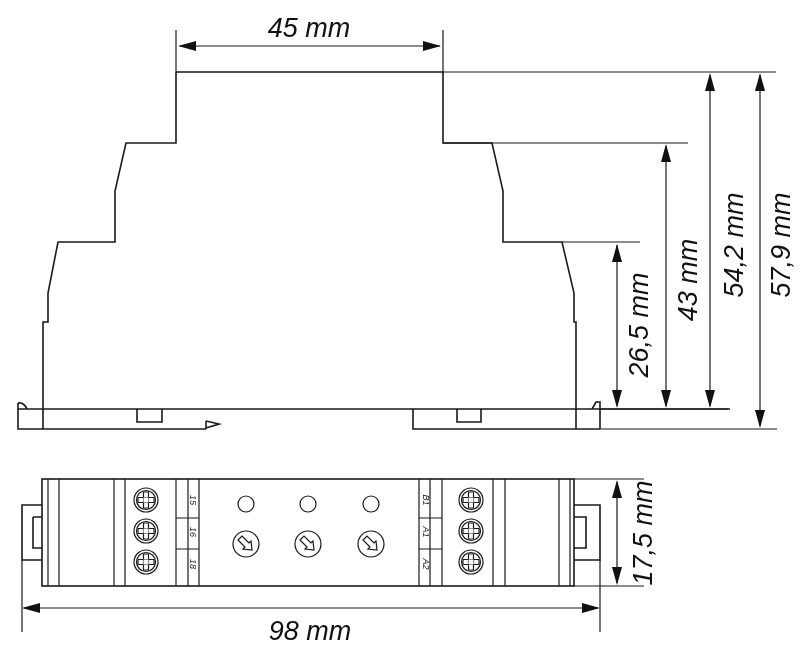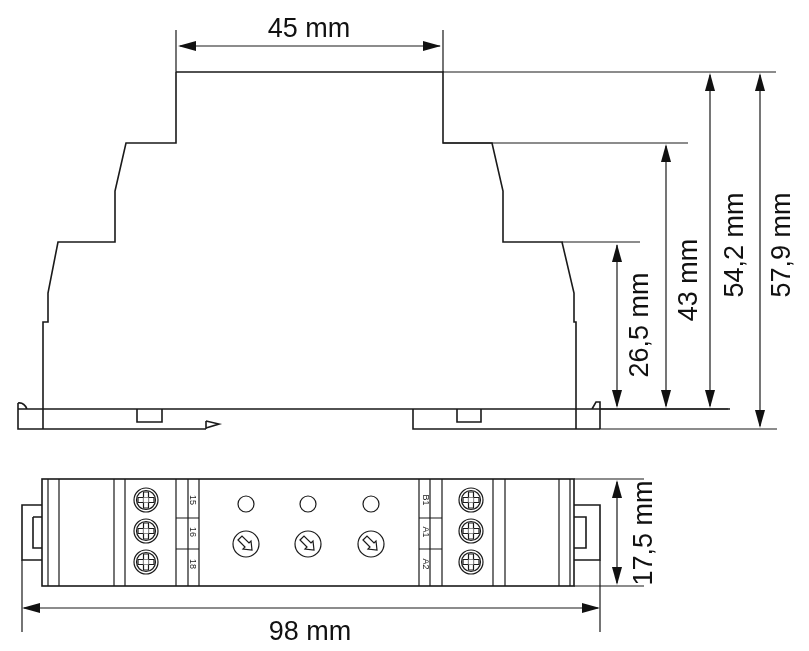--- a/index.html
+++ b/index.html
@@ -1,17 +1,17 @@
 <!DOCTYPE html>
 <html><head>
 <meta charset="utf-8">
 <style>
   html, body { margin: 0; padding: 0; background: #ffffff; }
   body { width: 809px; height: 651px; overflow: hidden; }
-  #stage { position: relative; width: 809px; height: 549px; }
+  #stage { position: relative; width: 809px; height: 549px; font-style: italic; }
   svg { position: absolute; left: 0; top: 0; }
   .ln { stroke: #1a1a1a; stroke-width: 1.6; fill: none; }
   .thin { stroke: #1a1a1a; stroke-width: 1.2; fill: none; }
   .arrow { fill: #111; }
   .dim-text { font-family: "Liberation Sans", sans-serif; font-size: 27px; fill: #111; }
   .term-text { font-family: "Liberation Sans", sans-serif; font-size: 9px; fill: #222; }
 </style>
 </head>
 <body>
 

